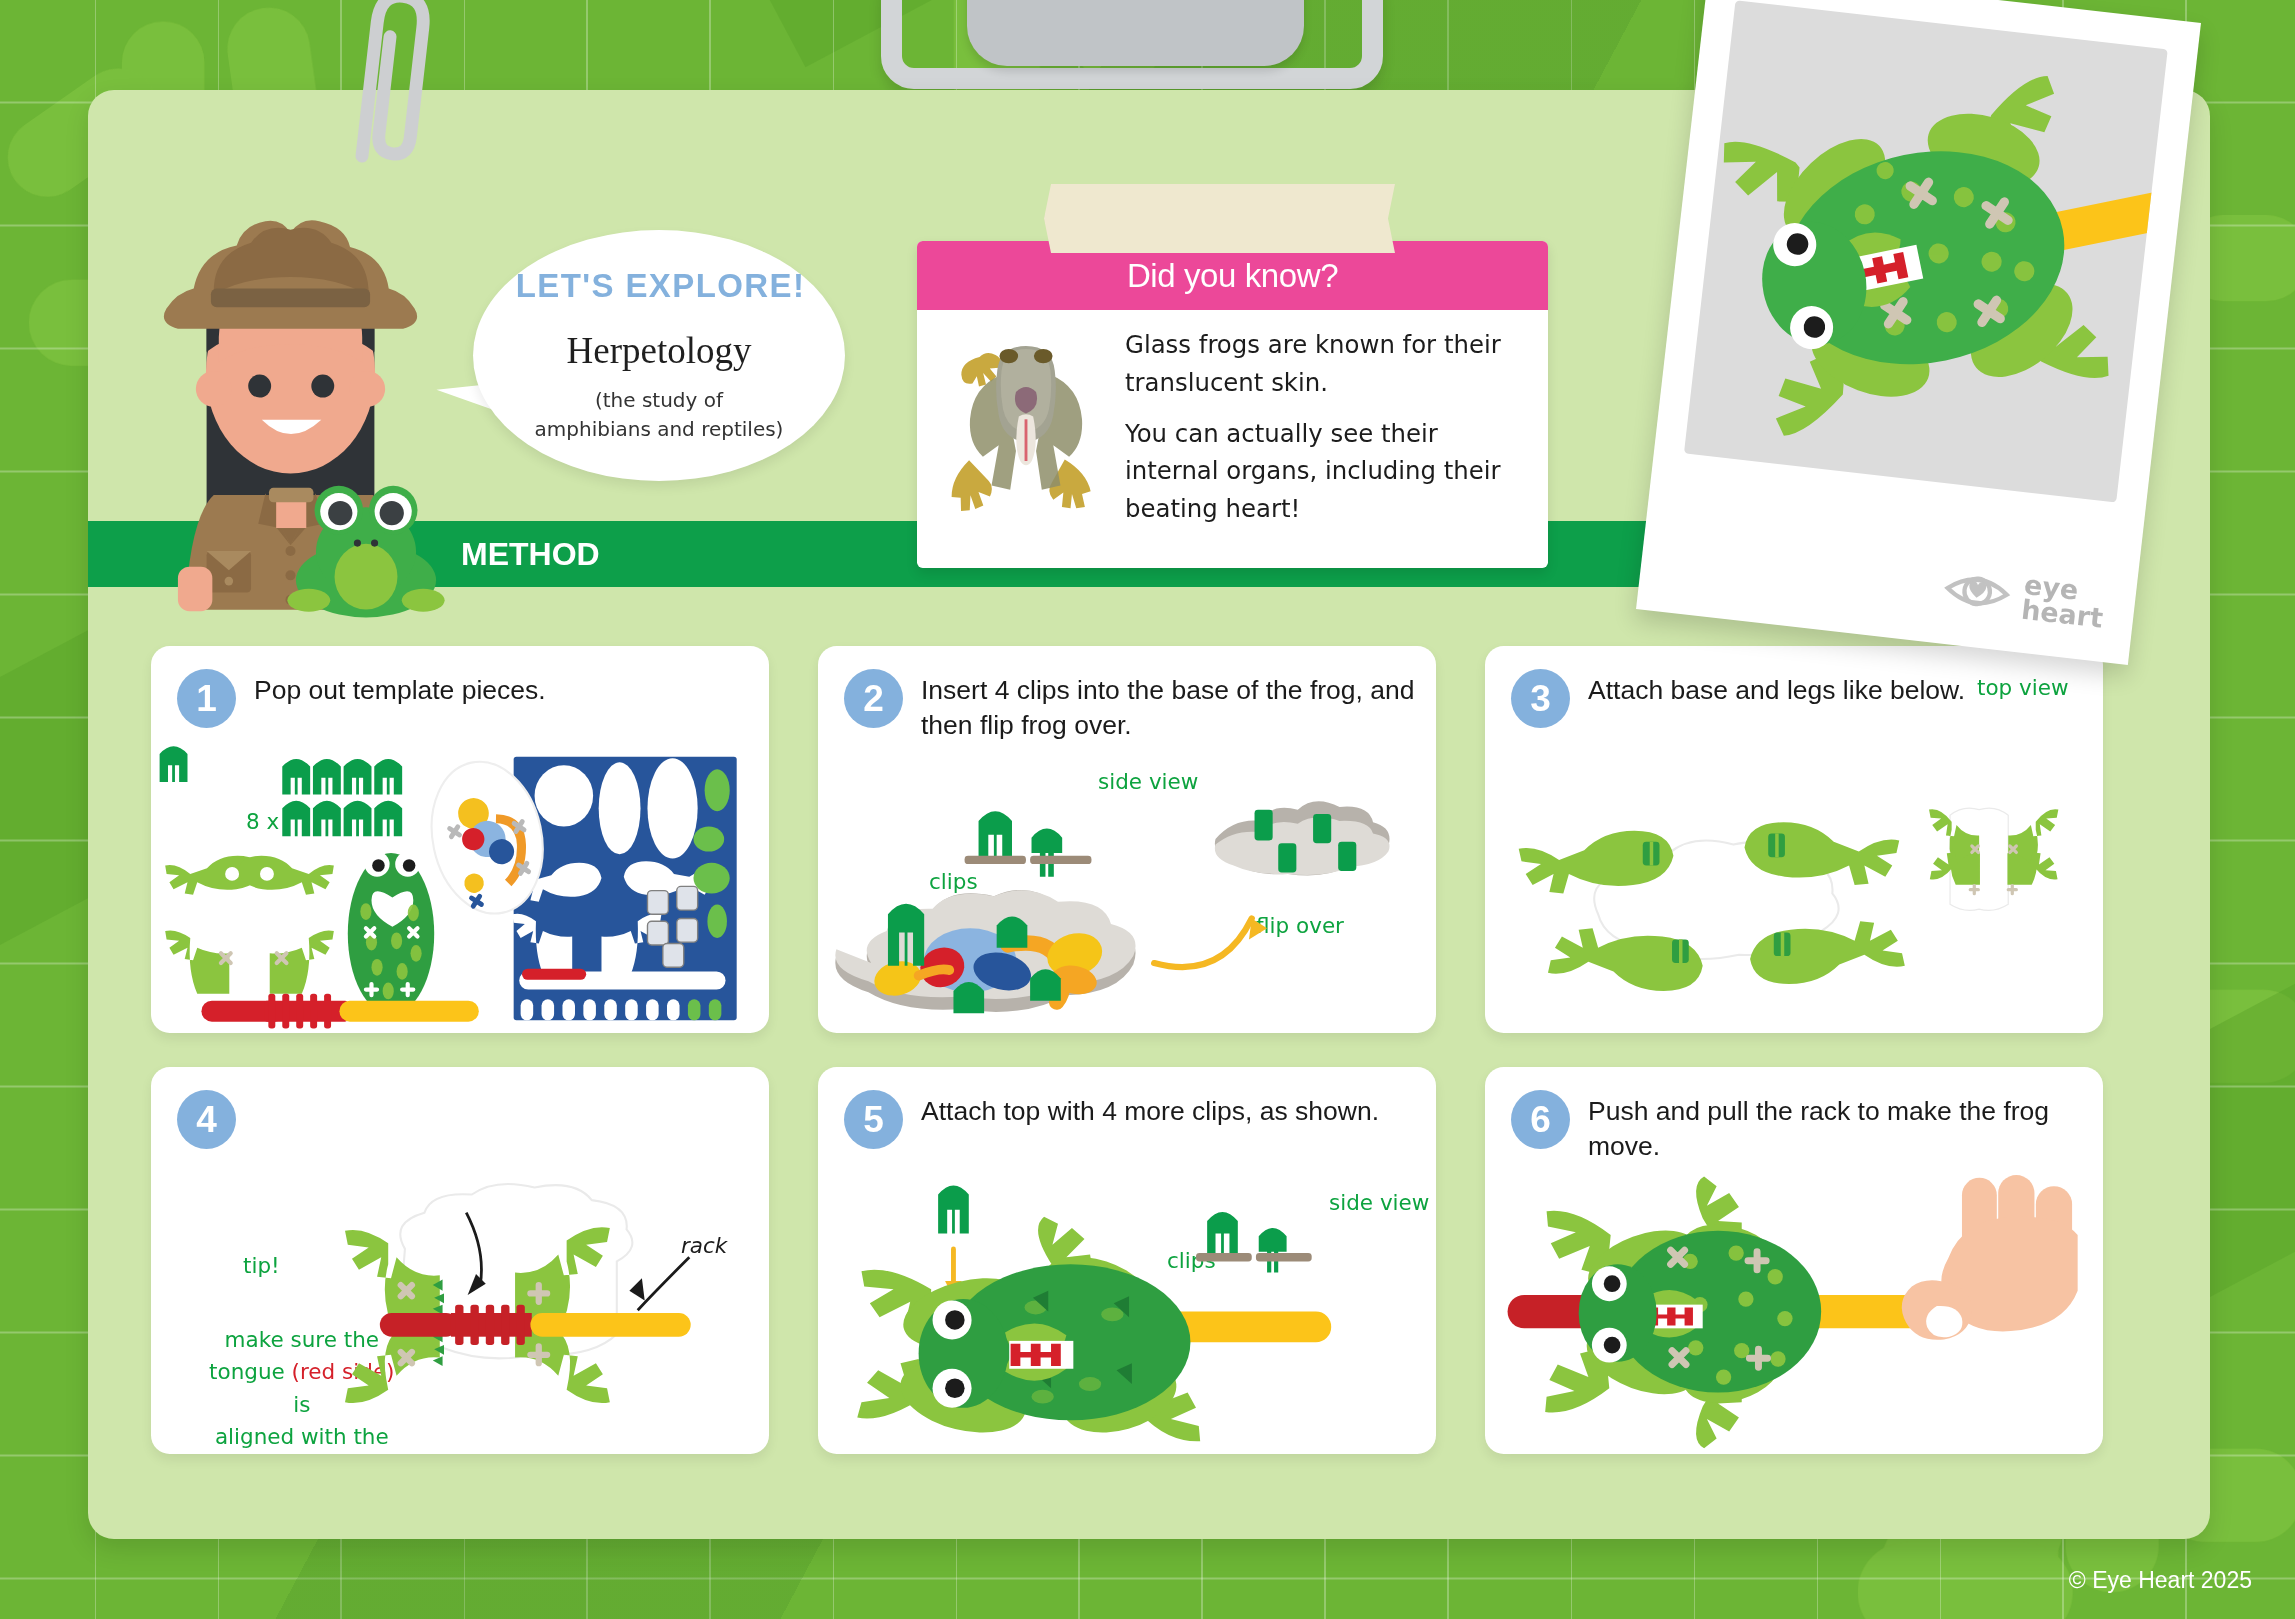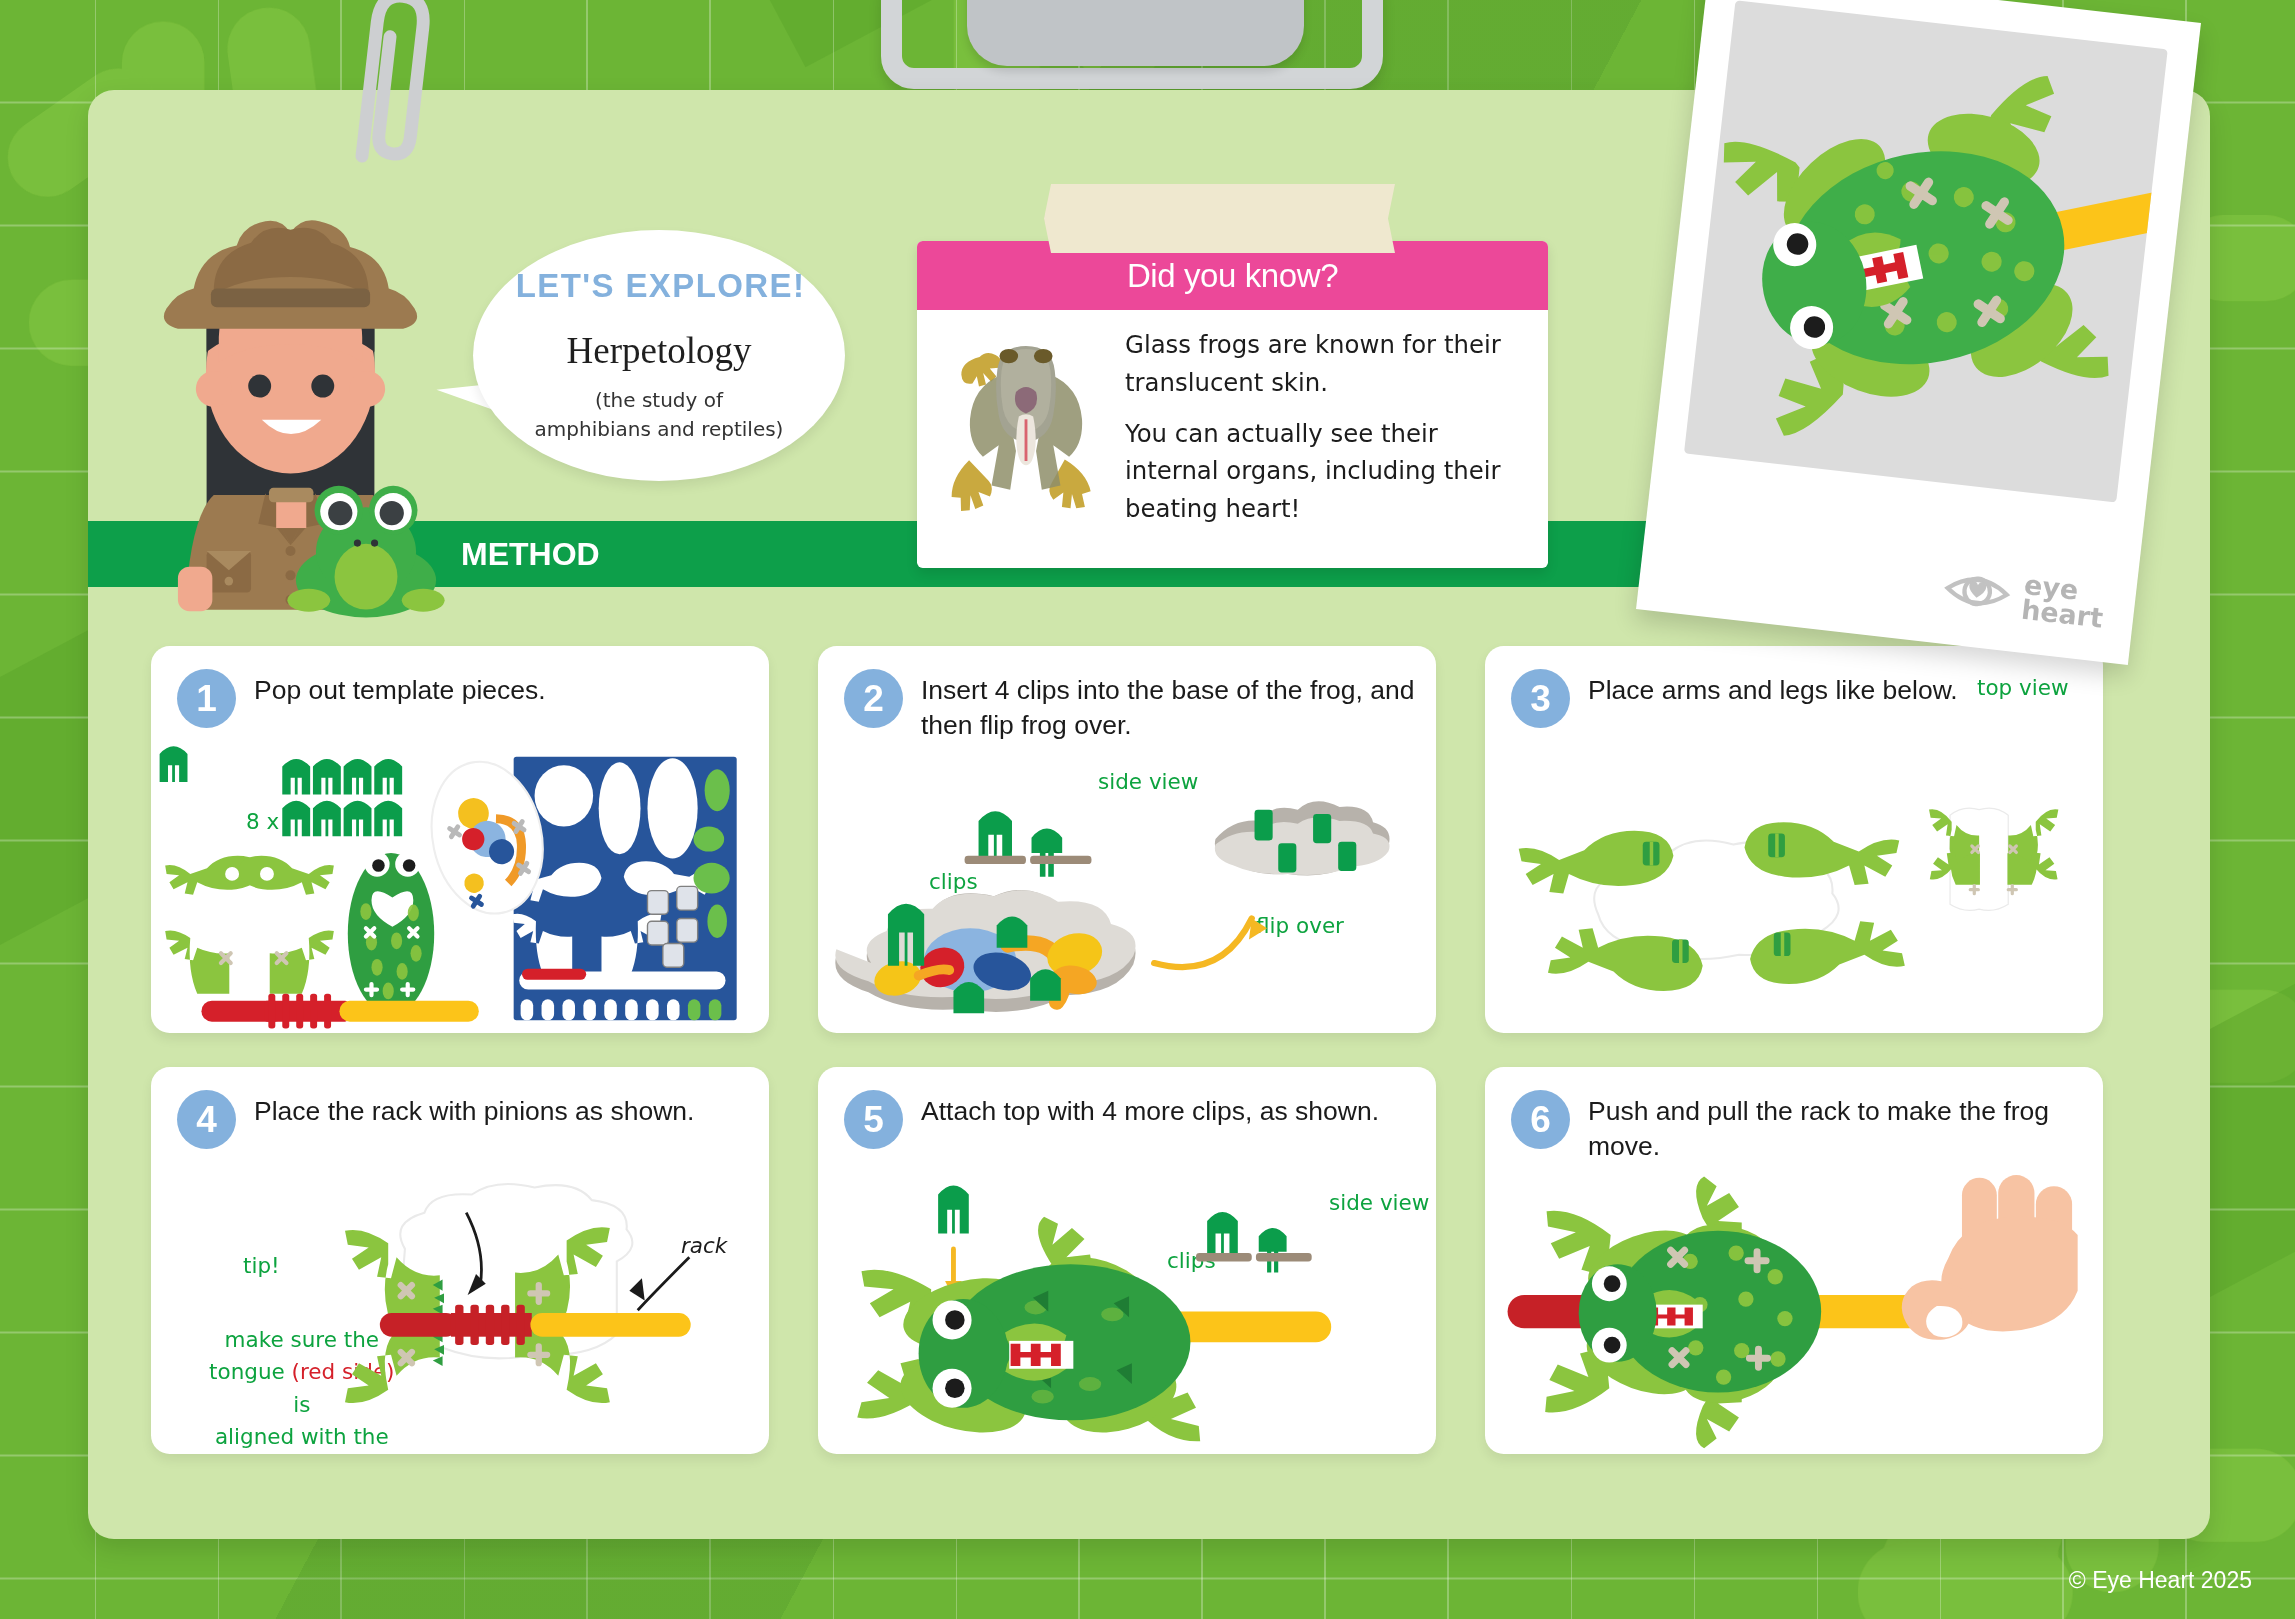--- a/index.html
+++ b/index.html
@@ -572,21 +572,21 @@
         </g>
         <g fill="#0b9d4b">
           <path d="M88 230 q26 -30 52 0 l0 74 l-16 0 l0 -48 l-8 0 l0 48 l-4 0 l0 -48 l-8 0 l0 48 l-16 0 Z"></path>
         </g>
       </svg>
     </div>
   </div>
 
   <div class="step-card">
     <div class="step-num">3</div>
-    <div class="step-text">Place arms and legs like below.</div>
+    <div class="step-text">Attach base and legs like below.</div>
     <div class="hand-note" style="left:456px; top:26px;">top view</div>
     <div class="step-art">
       <svg viewBox="0 0 862 390" style="position:absolute;inset:0;width:100%;height:100%">
 
         <path d="M150 230 q-20 -44 30 -58 q12 -36 72 -30 q34 -28 92 -12 q62 -14 88 22 q58 6 54 48 q24 30 -16 54 q-34 38 -118 34 q-72 16 -136 -10 q-56 -10 -66 -48 Z" fill="#ffffff" stroke="#eaeaea" stroke-width="3"></path>
 
         <g transform="translate(58,90)">
           <path d="M36 62 q-32 -22 -58 -16 l4 18 l28 4 l-22 14 l10 16 l30 -16 l-6 26 l20 2 l8 -28 q42 22 92 16 q50 -6 58 -42 q-6 -36 -56 -36 q-44 0 -72 28 Z" fill="#8bc53f"></path>
           <rect x="156" y="36" width="24" height="34" rx="5" fill="#2f9e41"></rect>
           <rect x="166" y="36" width="5" height="34" fill="#8bc53f"></rect>
@@ -622,21 +622,20 @@
             <path d="M96 198 l0 20 M86 208 l20 0"></path>
             <path d="M190 198 l0 20 M180 208 l20 0"></path>
           </g>
         </g>
       </svg>
     </div>
   </div>
 
   <div class="step-card">
     <div class="step-num">4</div>
-    <div class="step-text">Place the rack with pinions as shown.</div>
     <div class="step-art">
       <div class="hand-note black" style="left:278px; top:10px;">pinion</div>
       <div class="hand-note black" style="left:494px; top:55px;font-style:italic;">rack</div>
       <div class="hand-note" style="left:56px; top:75px;">tip!</div>
       <div class="hand-note" style="left:14.3px; top:149px; width:201px;">
         <span>make sure the</span><br>
         <span>tongue </span><span class="red">(red side)</span><span> is</span><br>
         <span>aligned with the</span><br>
         
       </div>

